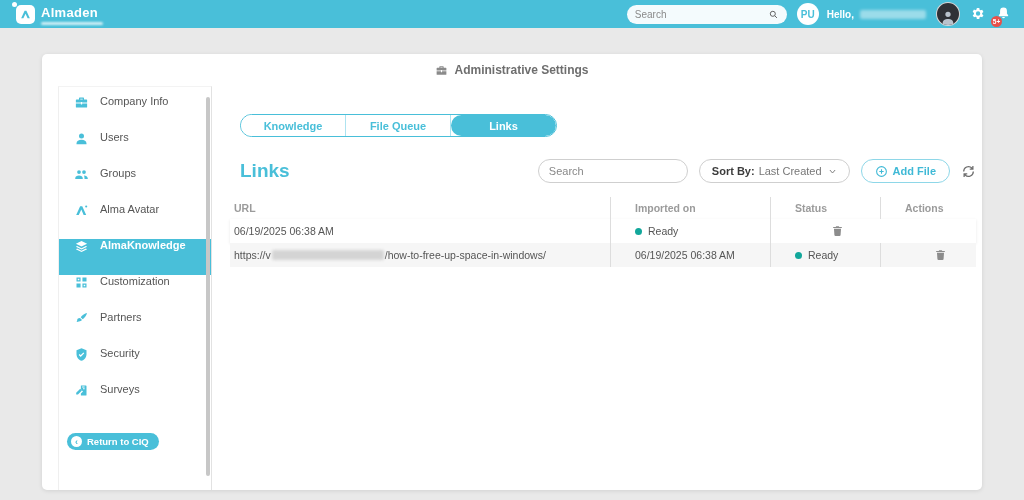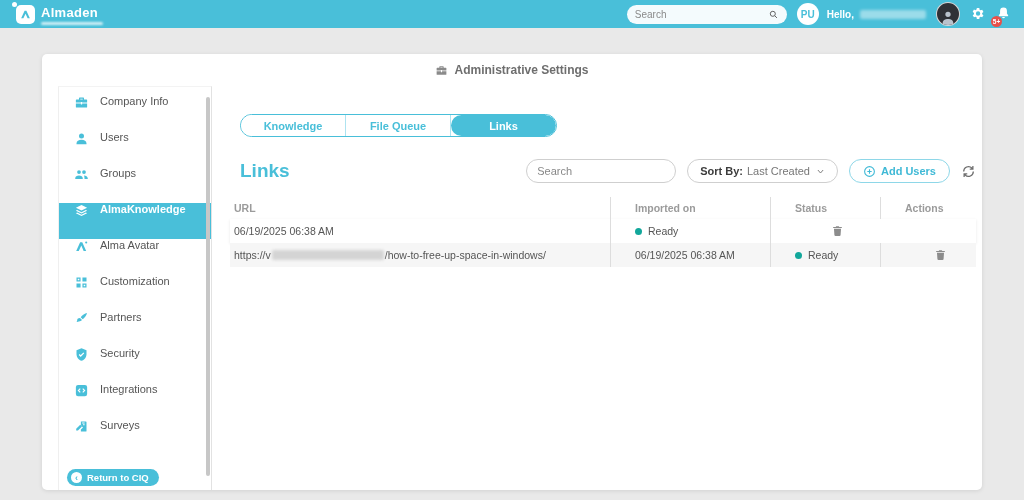--- a/index.html
+++ b/index.html
@@ -193,60 +193,53 @@
             <path d="M12 12a4 4 0 1 0 0-8 4 4 0 0 0 0 8zm-8 8c0-4 3.6-6 8-6s8 2 8 6v1H4v-1z"></path>
           </svg>
         <span>Users</span>
       </div>
       <div class="side-item">
         <svg viewBox="0 0 24 24">
             <path d="M8 11a3 3 0 1 0 0-6 3 3 0 0 0 0 6zm8 0a3 3 0 1 0 0-6 3 3 0 0 0 0 6zM2 18c0-3 2.7-4.5 6-4.5s6 1.5 6 4.5v1H2v-1zm14-4.4c2.9.3 6 1.7 6 4.4v1h-5.2v-1c0-1.8-.3-3.3-.8-4.4z"></path>
           </svg>
         <span>Groups</span>
       </div>
+      <div class="side-item">
+        <svg viewBox="0 0 24 24">
+            <path d="M3.5 19 L9.8 5 h3.4 L19.5 19 h-4.1 l-3.7-8.6 L7.6 19 Z"></path>
+            <circle cx="19.5" cy="5.5" r="1.7"></circle>
+          </svg>
+        <span>Alma Avatar</span>
+      </div>
       <div class="side-item active">
         <svg viewBox="0 0 24 24">
             <path d="M12 3l9 4.5-9 4.5-9-4.5L12 3z"></path>
             <path d="M5 11.2L3 12.2l9 4.5 9-4.5-2-1-7 3.5-7-3.5z"></path>
             <path d="M5 15.2L3 16.2l9 4.5 9-4.5-2-1-7 3.5-7-3.5z"></path>
           </svg>
         <span>AlmaKnowledge</span>
       </div>
       <div class="side-item">
         <svg viewBox="0 0 24 24">
-            <path d="M3.5 19 L9.8 5 h3.4 L19.5 19 h-4.1 l-3.7-8.6 L7.6 19 Z"></path>
-            <circle cx="19.5" cy="5.5" r="1.7"></circle>
-          </svg>
-        <span>Alma Avatar</span>
-      </div>
-      <div class="side-item">
-        <svg viewBox="0 0 24 24">
             <path d="M4 4h6.5v6.5H4V4zm2 2v2.5h2.5V6H6zM13.5 4H20v6.5h-6.5V4zM4 13.5h6.5V20H4v-6.5zm9.5 0H20V20h-6.5v-6.5zm2 2V18H18v-2.5h-2.5z"></path>
           </svg>
         <span>Customization</span>
       </div>
       <div class="side-item">
         <svg viewBox="0 0 24 24">
             <path d="M20.8 3.2c-3.3.6-7.8 3.9-10.1 6.8l3.3 3.3c2.9-2.3 6.2-6.8 6.8-10.1zM9.6 11.2l3.2 3.2c-.7.9-1.8 1.5-3.4 1.8-1 .2-2.2.3-3.3 1.1-.6.4-1.6.3-1.9-.3.9-1.1.8-2.2 1-3.1.3-1.5 1.2-2.3 4.4-2.7z"></path>
           </svg>
         <span>Partners</span>
       </div>
       <div class="side-item">
         <svg viewBox="0 0 24 24">
             <path d="M12 2l8 3v6c0 5.5-3.8 9.5-8 11-4.2-1.5-8-5.5-8-11V5l8-3z"></path>
             <path d="M8.3 12l2.4 2.4 5-5" stroke="#fff" stroke-width="2" fill="none"></path>
           </svg>
         <span>Security</span>
-      </div>
-      <div class="side-item">
-        <svg viewBox="0 0 24 24">
-            <rect x="3" y="3" width="18" height="18" rx="3.5"></rect>
-            <path d="M10 9l-3 3 3 3M14 9l3 3-3 3" stroke="#fff" stroke-width="1.8" fill="none"></path>
-          </svg>
-        <span>Integrations</span>
       </div>
       <div class="side-item">
         <svg viewBox="0 0 24 24">
             <path d="M11 4h8a1 1 0 0 1 1 1v14a1 1 0 0 1-1 1h-8v-3.2l3.4-3.4-3.4-3.4V4zm2 3h4V5.5h-4V7zm1.5 3h2.5V8.5h-2.5V10z"></path>
             <path d="M3.5 15.5l6.5-6.5 2.8 2.8-6.5 6.5H3.5v-2.8z"></path>
           </svg>
         <span>Surveys</span>
       </div>
 
       <button class="return-btn">
@@ -279,21 +272,21 @@
             <span class="sort-value">Last Created</span>
             <svg viewBox="0 0 24 24" fill="none">
               <path d="M5 8l7 8 7-8" stroke="currentColor" stroke-width="2.5"></path>
             </svg>
           </div>
           <button class="add-link">
             <svg viewBox="0 0 24 24" fill="none">
               <circle cx="12" cy="12" r="9" stroke="currentColor" stroke-width="2"></circle>
               <path d="M12 8v8M8 12h8" stroke="currentColor" stroke-width="2"></path>
             </svg>
-            <span>Add Users</span>
+            <span>Add File</span>
           </button>
           <div class="refresh-btn">
             <svg viewBox="0 0 24 24">
                 <path d="M5.3 12a6.7 6.7 0 0 1 11.4-4.8H14v2h6V3.2h-2v2.4A8.7 8.7 0 0 0 3.3 12h2zm13.4 0a6.7 6.7 0 0 1-11.4 4.8H10v-2H4v6h2v-2.4A8.7 8.7 0 0 0 20.7 12h-2z"></path>
               </svg>
           </div>
         </div>
       </div>
 
       <div class="table">

